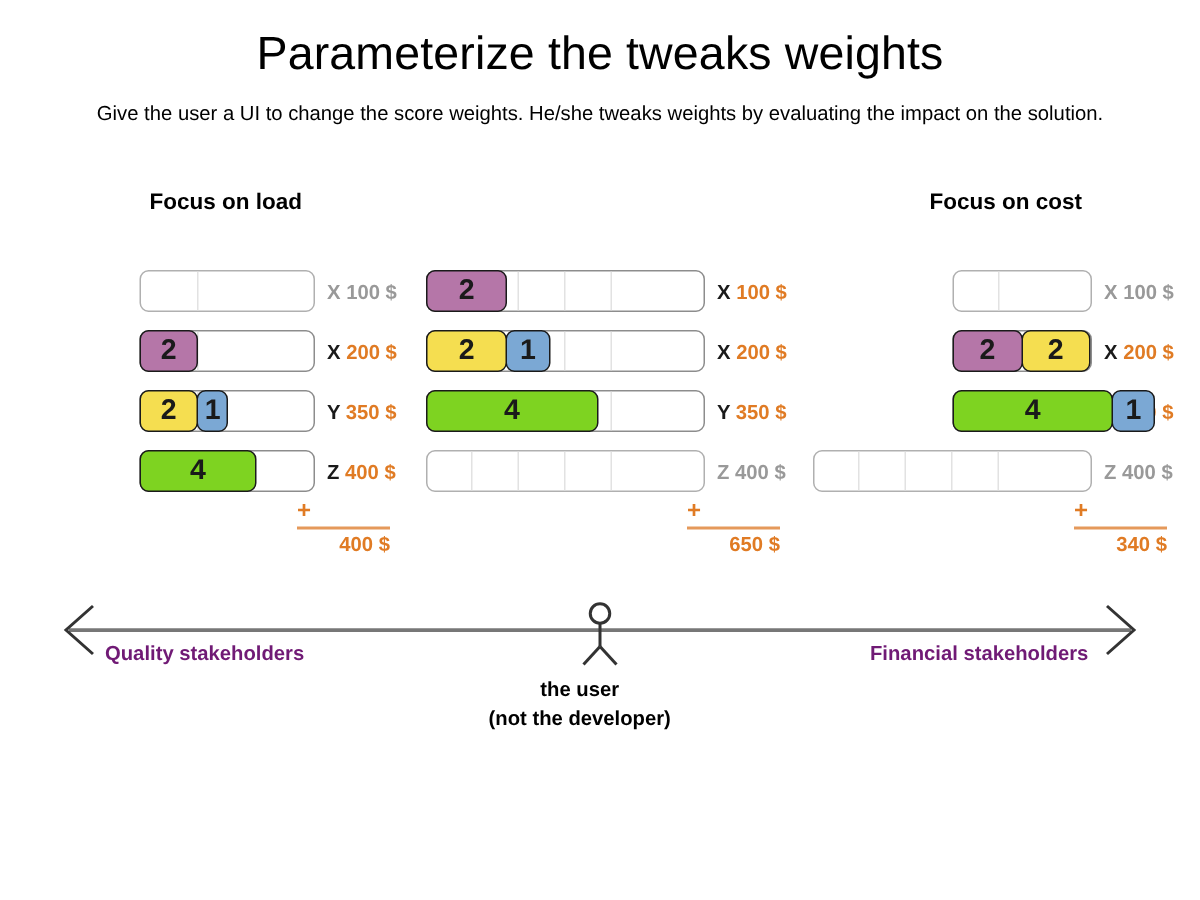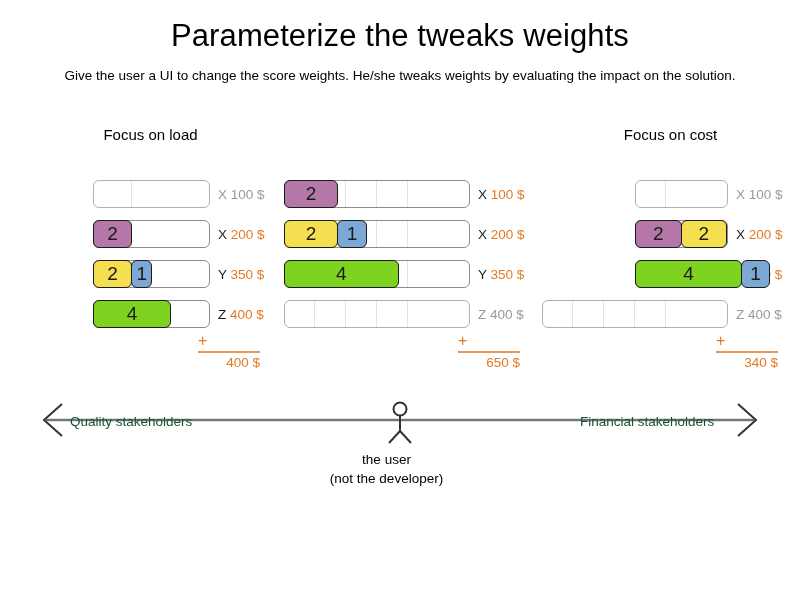--- a/index.html
+++ b/index.html
@@ -38,20 +38,21 @@
     color: #000;
   }
 
   
   #columns {
     position: absolute;
     top: 126px;
     left: 0;
     width: 800px;
     height: 250px;
+    font-weight: bold;
   }
   .column {
     position: absolute;
     top: 0;
     width: 265px;
     height: 250px;
   }
   .col-0 { left: 18px; }
   .col-1 { left: 272px; }
   .col-2 { left: 538px; }
@@ -183,38 +184,39 @@
     width: 800px;
     height: 100px;
   }
   #axis-svg {
     position: absolute;
     top: 0;
     left: 0;
   }
   .axis-label {
     position: absolute;
-    top: 16px;
+    top: 30px;
     font-size: 13.5px;
-    color: #14532d;
+    color: #701a75;
     white-space: nowrap;
+    font-weight: bold;
   }
   #label-quality { left: 70px; }
   #label-financial { left: 580px; }
   #user-caption {
     position: absolute;
     top: 52px;
     left: 0;
     width: 800px;
     text-align: center;
     font-size: 13.5px;
     line-height: 19px;
     color: #000;
   }
-  #user-caption div { width: 773px; }
+  #user-caption div { width: 773px; font-weight: bold; }
 </style>
 </head>
 <body>
 
 <div id="slide-title">Parameterize the tweaks weights</div>
 <div id="slide-subtitle">Give the user a UI to change the score weights. He/she tweaks weights by evaluating the impact on the solution.</div>
 
 <div id="columns">
     <div class="column col-0">
       <div class="column-header">Focus on load</div>

